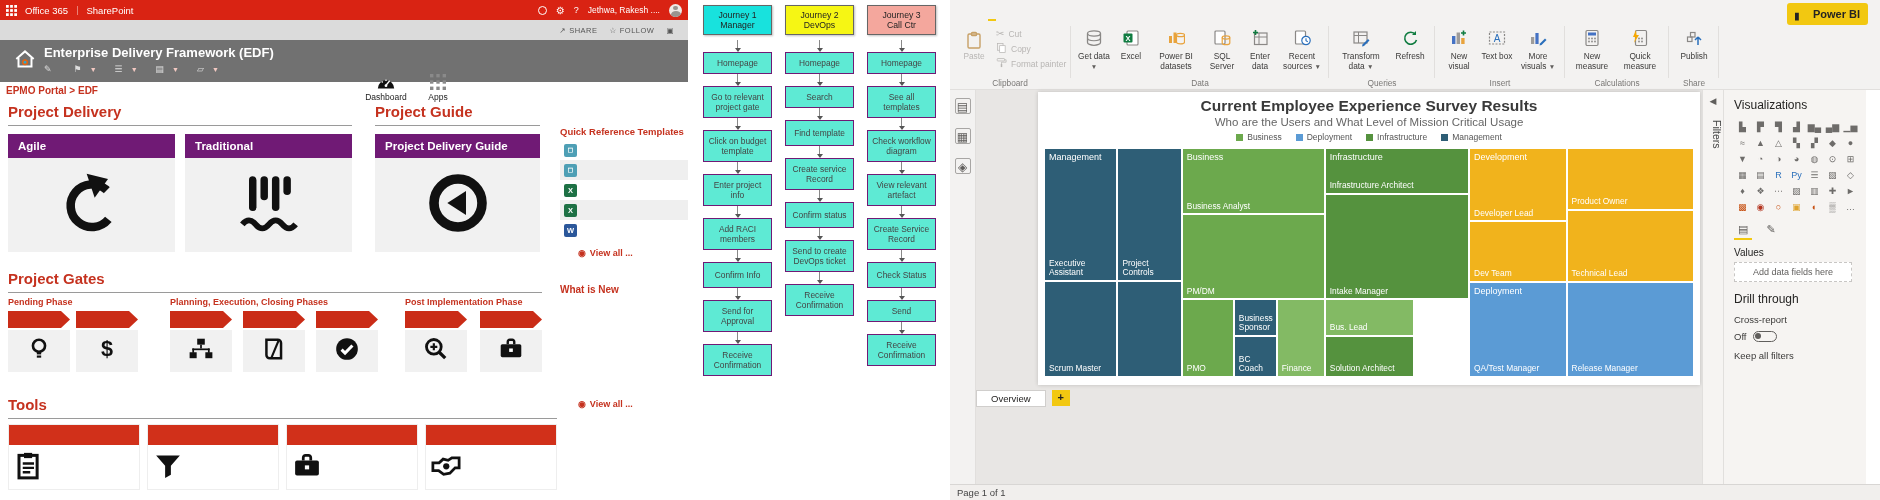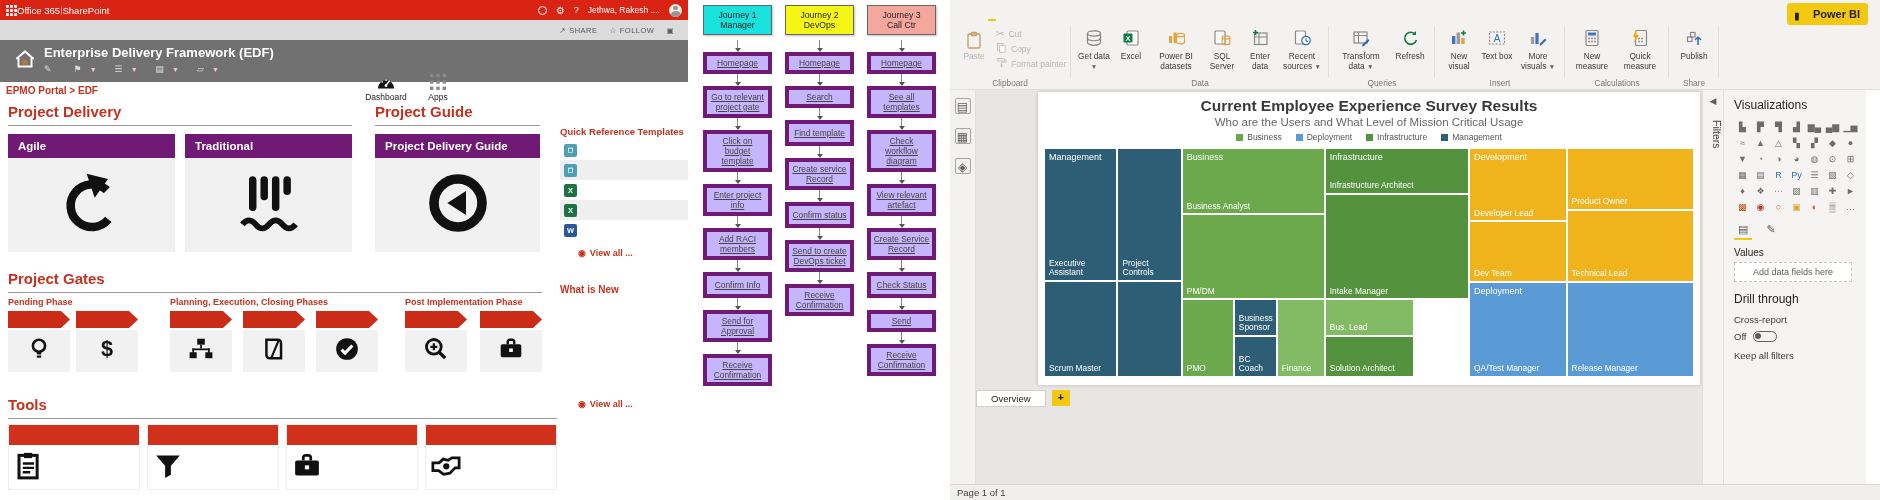--- a/index.html
+++ b/index.html
@@ -1,20 +1,20 @@
 <!DOCTYPE html>
 <html><head>
 <meta charset="utf-8">
 <style>
   * { margin:0; padding:0; box-sizing:border-box; }
   html,body { width:1880px; height:500px; font-family:"Liberation Sans",sans-serif; background:#fff; overflow:hidden; position:relative; }
 
   
   #sp { position:absolute; left:0; top:0; width:690px; height:500px; background:#fff; }
-  .sp-top { position:absolute; left:0; top:0; width:688px; height:20px; background:#D92313; display:flex; align-items:center; color:#fff; padding:0 6px; gap:0; }
+  .sp-top { position:absolute; left:0; top:0; width:688px; height:20px; background:#D92313; display:flex; align-items:center; color:#fff; padding:0 6px; gap:8px; }
   .sp-top .brand { font-size:9.5px; }
   .sp-top .sep { opacity:.55; font-size:9px; }
   .sp-right { margin-left:auto; display:flex; align-items:center; gap:9px; }
   .ring-ic { width:9px; height:9px; border:1.2px solid #fff; border-radius:50%; display:inline-block; }
   .sp-user { font-size:8.5px; white-space:nowrap; }
   .avatar { width:13px; height:13px; border-radius:50%; background:#efe9e5; position:relative; overflow:hidden; }
   .avatar::before { content:""; position:absolute; left:4.2px; top:2px; width:4.6px; height:4.6px; border-radius:50%; background:#9a948f; }
   .avatar::after { content:""; position:absolute; left:1.5px; top:7.5px; width:10px; height:7px; border-radius:50% 50% 0 0; background:#9a948f; }
   .sp-action { position:absolute; left:0; top:20px; width:688px; height:20px; background:#DBDBDB; display:flex; align-items:center; justify-content:flex-end; gap:12px; padding:0 14px; color:#555; font-size:7.5px; letter-spacing:.5px; }
   .sp-action .ai { display:flex; align-items:center; gap:3px; }
@@ -63,21 +63,21 @@
   
   .tool { position:absolute; top:424px; width:132px; height:66px; border:1px solid #eee; }
   .tool .thd { height:20px; background:#D1301A; color:#fff; font-size:9.5px; font-weight:bold; line-height:20px; padding-left:8px; }
   .tool .tbody { display:flex; gap:7px; padding:6px 5px; align-items:flex-start; }
   .tool .tbody .txt { font-size:8.3px; color:#333; line-height:10px; }
 
   
   #flow { position:absolute; left:690px; top:0; width:260px; height:500px; background:#fff; }
   .fcol { position:absolute; top:5px; width:69px; }
   .fhead { height:30px; border:1px solid #666; display:flex; align-items:center; justify-content:center; text-align:center; font-size:8.7px; line-height:10px; color:#222; white-space:pre-line; margin-bottom:5px; box-shadow:1px 1px 2px rgba(0,0,0,.25); }
-  .fbox { border:4px solid #701a75; background:#c4b5fd; display:flex; align-items:center; justify-content:center; text-align:center; font-size:8.4px; line-height:10px; color:#444; padding:2px;text-decoration:underline; }
+  .fbox { border:1px solid #701a75; background:#5eead4; display:flex; align-items:center; justify-content:center; text-align:center; font-size:8.4px; line-height:10px; color:#444; padding:2px; }
   .farrow { height:12px; display:flex; flex-direction:column; align-items:center; }
   .farrow .ln { width:1px; flex:1; background:#888; }
   .farrow .tri { width:0; height:0; border-left:3px solid transparent; border-right:3px solid transparent; border-top:4.5px solid #555; }
 
   
   #pbi { position:absolute; left:950px; top:0; width:930px; height:500px; background:#F3F2F1; }
   .pbi-tabs { position:absolute; left:0; top:0; width:930px; height:21px; display:flex; align-items:center; gap:0; }
   .ptab { font-size:10.5px; color:#252423; padding:0 14px; height:21px; line-height:20px; position:relative; }
   .ptab.active { font-weight:bold; }
   .ptab.active::after { content:""; position:absolute; left:10px; right:10px; bottom:0; height:2.5px; background:#F2C811; }

